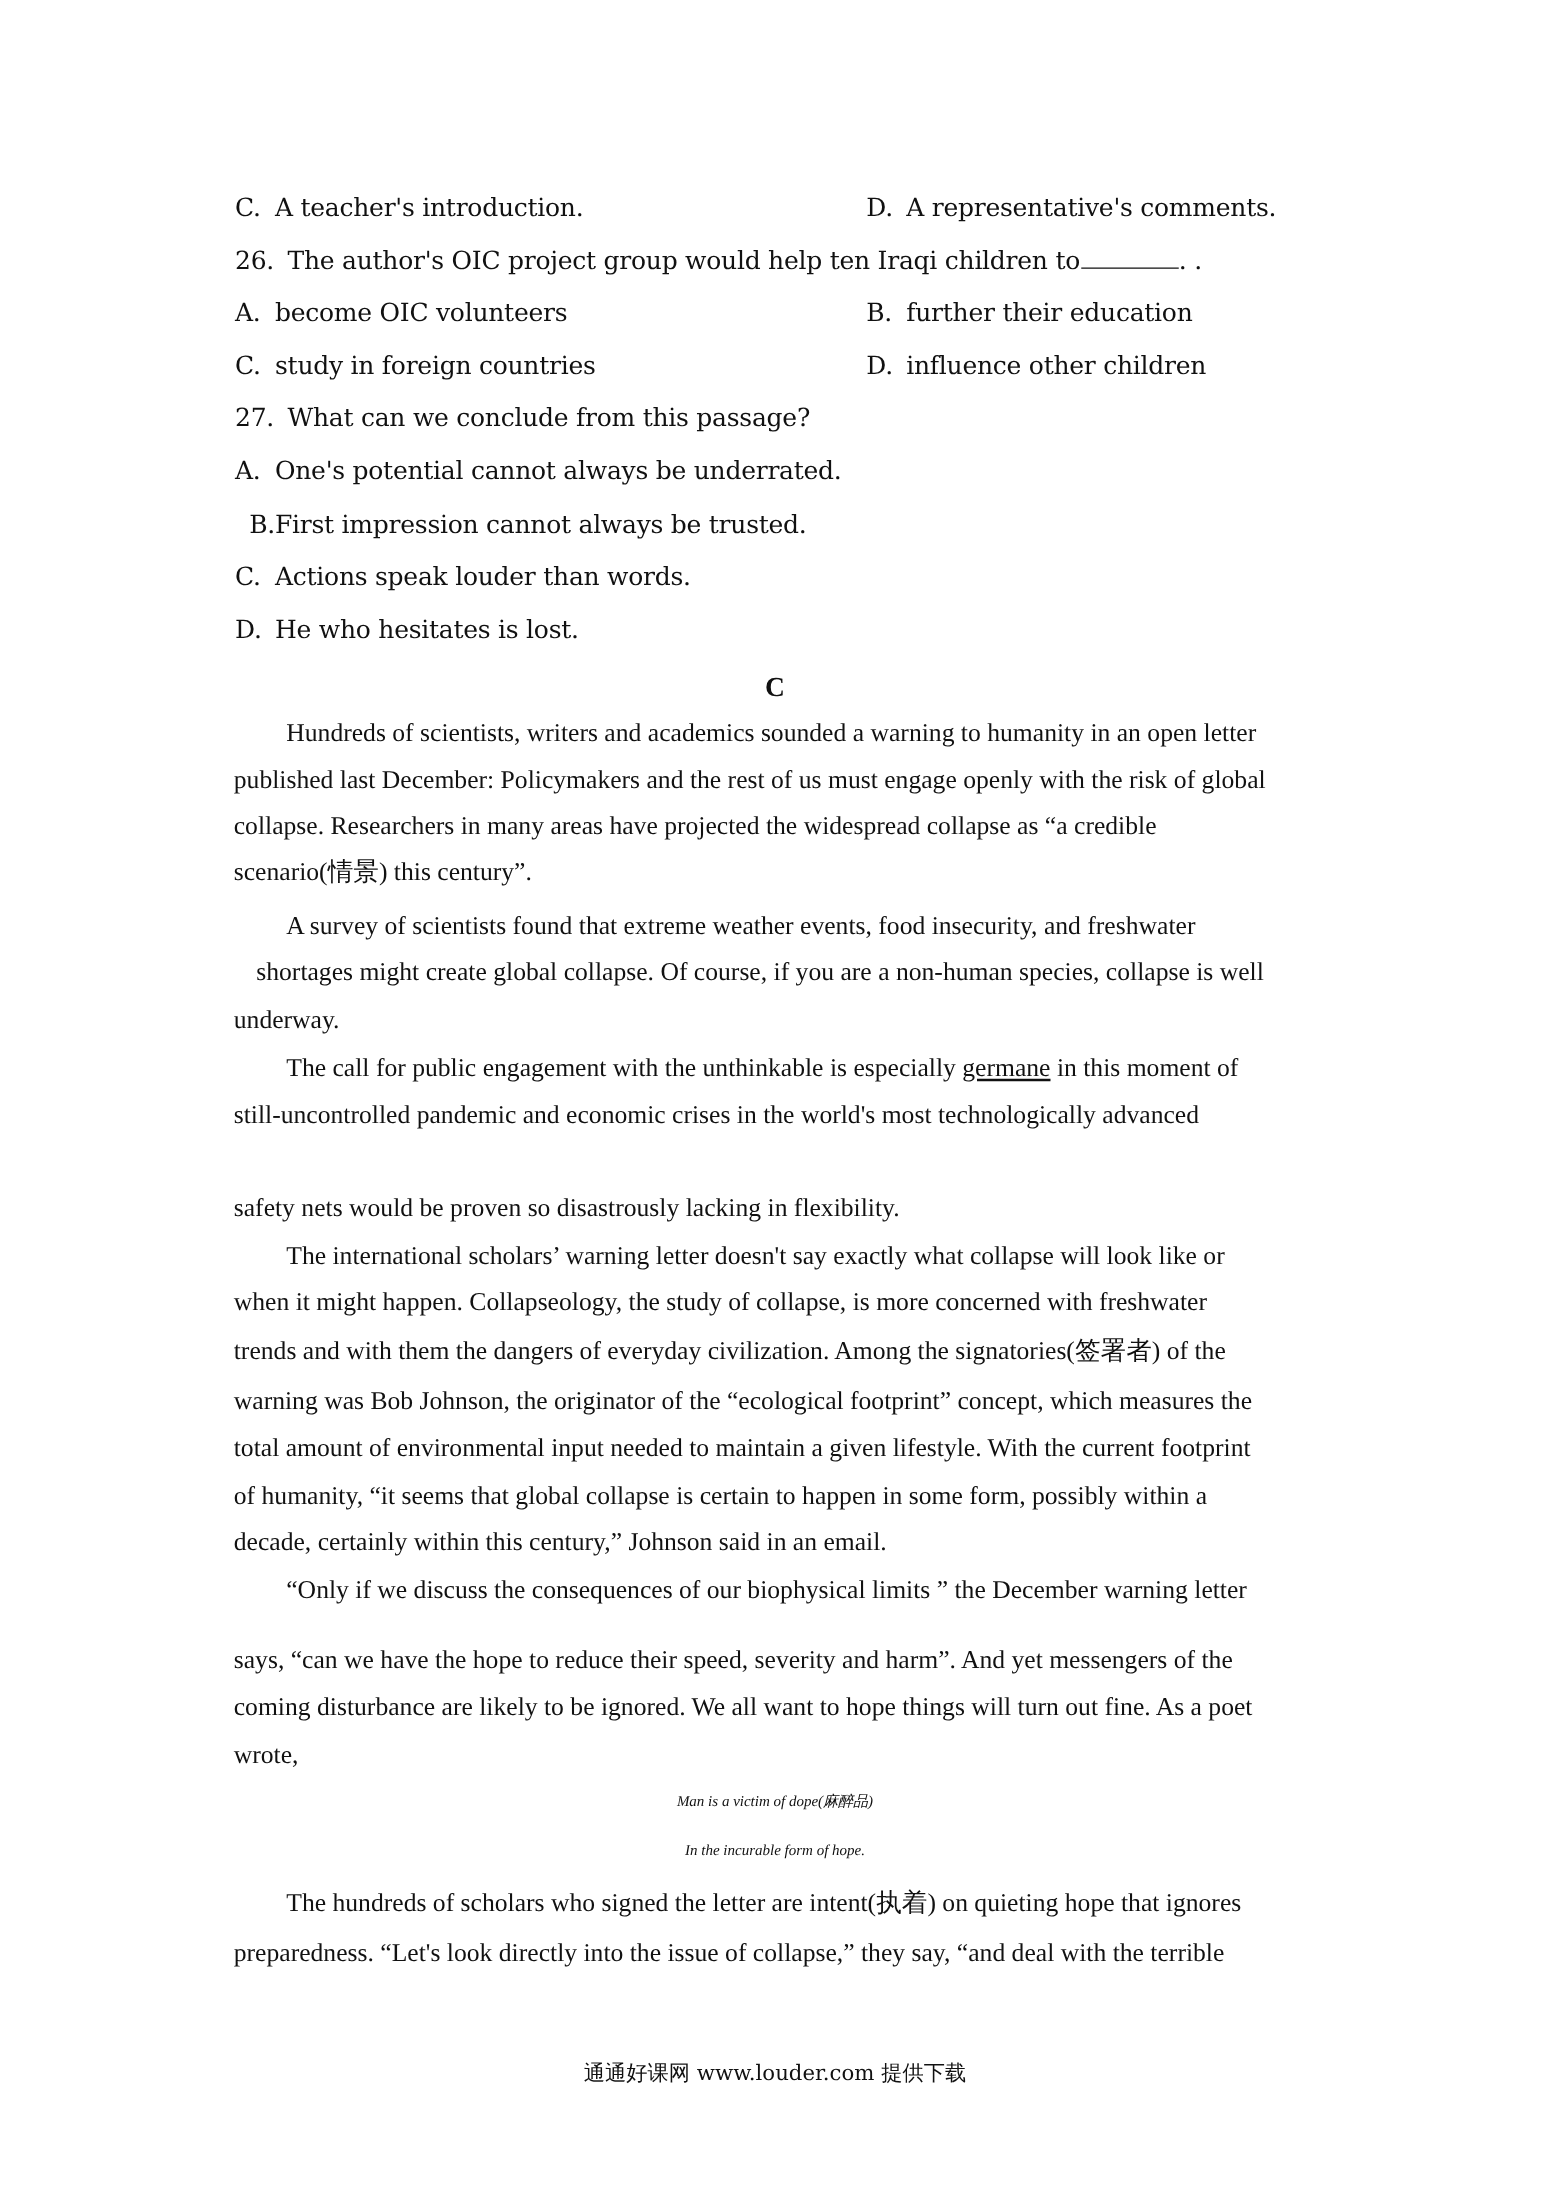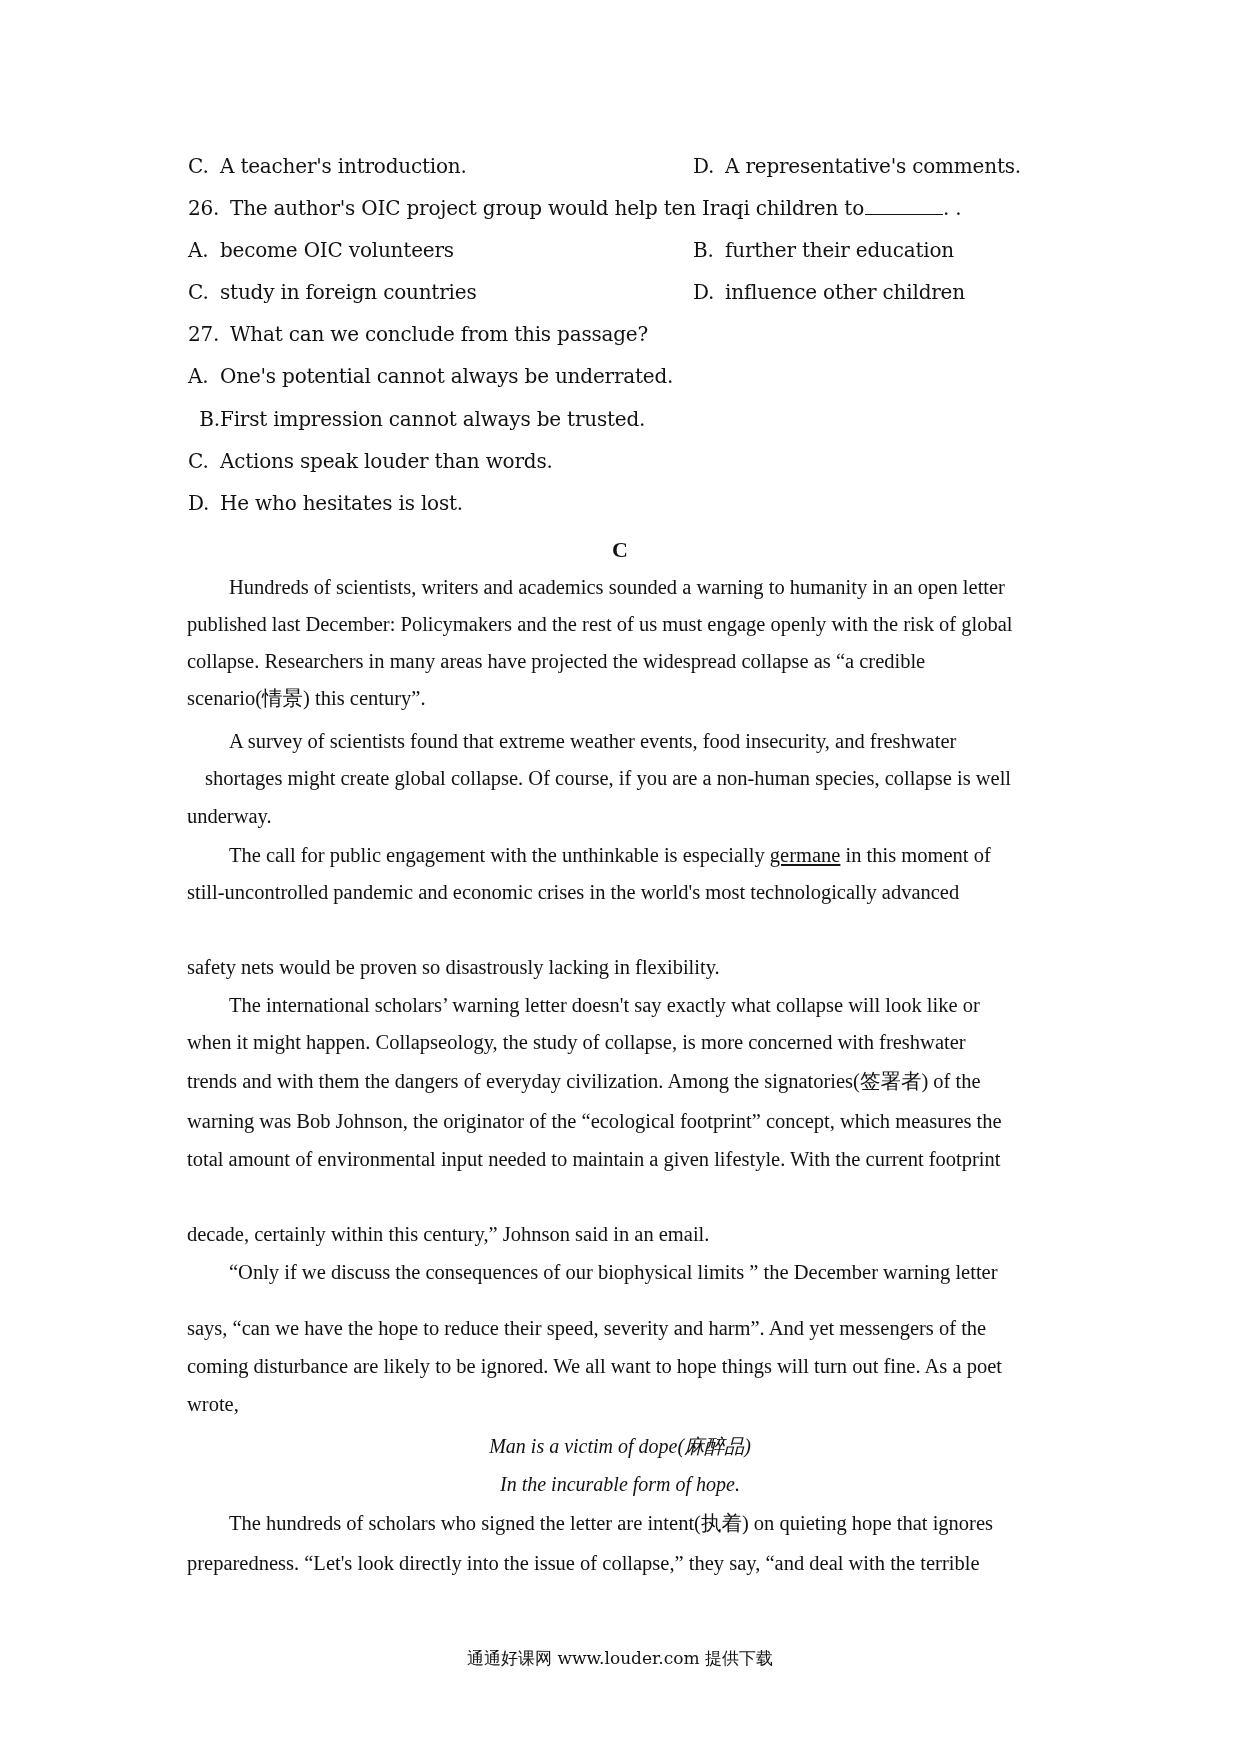--- a/index.html
+++ b/index.html
@@ -4,21 +4,21 @@
 <style>
   html, body { margin: 0; padding: 0; background: #ffffff; }
   body { width: 1240px; height: 1754px; position: relative; overflow: hidden; color: #111; }
   .page { position: absolute; left: 0; top: 0; width: 1240px; height: 1754px; }
   .line { position: absolute; font-family: "Liberation Serif", serif; font-size: 19.5px; white-space: nowrap; line-height: 1; }
   .qfont { font-family: "DejaVu Serif", serif; font-size: 20px; letter-spacing: -0.2px; }
   .narrow { font-family: "Liberation Serif", serif; font-size: 20.5px; transform-origin: left top; }
   .lbl { display: inline-block; width: 32px; }
   .qnum { display: inline-block; width: 42px; }
   .title-c { position: absolute; left: 0; width: 1240px; text-align: center; top: 537px; font-family: "Liberation Serif", serif; font-weight: bold; font-size: 22px; }
-  .poem { position: absolute; left: 0; width: 1240px; text-align: center; font-family: "Liberation Serif", serif; font-style: italic; font-size: 20px; }
+  .poem { position: absolute; left: 0; width: 1240px; text-align: center; font-family: "Liberation Serif", serif; font-style: italic; font-size: 12px; }
   .u { text-decoration: underline; }
   .blank { display: inline-block; width: 78px; border-bottom: 1.5px solid #111; height: 16px; vertical-align: baseline; margin-left: 1px; }
   .footer { position: absolute; left: 0; width: 1240px; text-align: center; top: 1647px; font-family: "DejaVu Serif", serif; font-size: 17px; }
 </style>
 </head>
 <body>
 
 <div class="page">
 
   <div class="line qfont" style="left:188px; top:156px;">
@@ -75,20 +75,21 @@
     <span>The call for public engagement with the unthinkable is especially </span><span class="u">germane</span><span> in this moment of</span>
   </div>
   <div class="line narrow" style="left: 187px; top: 882px; transform: scaleX(1);">still-uncontrolled pandemic and economic crises in the world's most technologically advanced</div>
   <div class="line narrow" style="left: 187px; top: 957px; transform: scaleX(1);">safety nets would be proven so disastrously lacking in flexibility.</div>
 
   <div class="line narrow" style="left: 229px; top: 995px; transform: scaleX(1);">The international scholars’ warning letter doesn't say exactly what collapse will look like or</div>
   <div class="line narrow" style="left: 187px; top: 1032px; transform: scaleX(1);">when it might happen. Collapseology, the study of collapse, is more concerned with freshwater</div>
   <div class="line narrow" style="left: 187px; top: 1071px; transform: scaleX(1);">trends and with them the dangers of everyday civilization. Among the signatories(签署者) of the</div>
   <div class="line narrow" style="left: 187px; top: 1111px; transform: scaleX(1);">warning was Bob Johnson, the originator of the “ecological footprint” concept, which measures the</div>
   <div class="line narrow" style="left: 187px; top: 1149px; transform: scaleX(1);">total amount of environmental input needed to maintain a given lifestyle. With the current footprint</div>
+  <div class="line narrow" style="left: 187px; top: 1187px; transform: scaleX(1);">of humanity, “it seems that global collapse is certain to happen in some form, possibly within a</div>
   <div class="line narrow" style="left: 187px; top: 1224px; transform: scaleX(1);">decade, certainly within this century,” Johnson said in an email.</div>
 
   <div class="line narrow" style="left: 229px; top: 1262px; transform: scaleX(1);">“Only if we discuss the consequences of our biophysical limits ” the December warning letter</div>
   <div class="line narrow" style="left: 187px; top: 1318px; transform: scaleX(1);">says, “can we have the hope to reduce their speed, severity and harm”. And yet messengers of the</div>
   <div class="line narrow" style="left: 187px; top: 1356px; transform: scaleX(1);">coming disturbance are likely to be ignored. We all want to hope things will turn out fine. As a poet</div>
   <div class="line narrow" style="left: 187px; top: 1394px; transform: scaleX(1);">wrote,</div>
 
   <div class="poem" style="top:1433px;">Man is a victim of dope(麻醉品)</div>
   <div class="poem" style="top:1473px;">In the incurable form of hope.</div>
 

